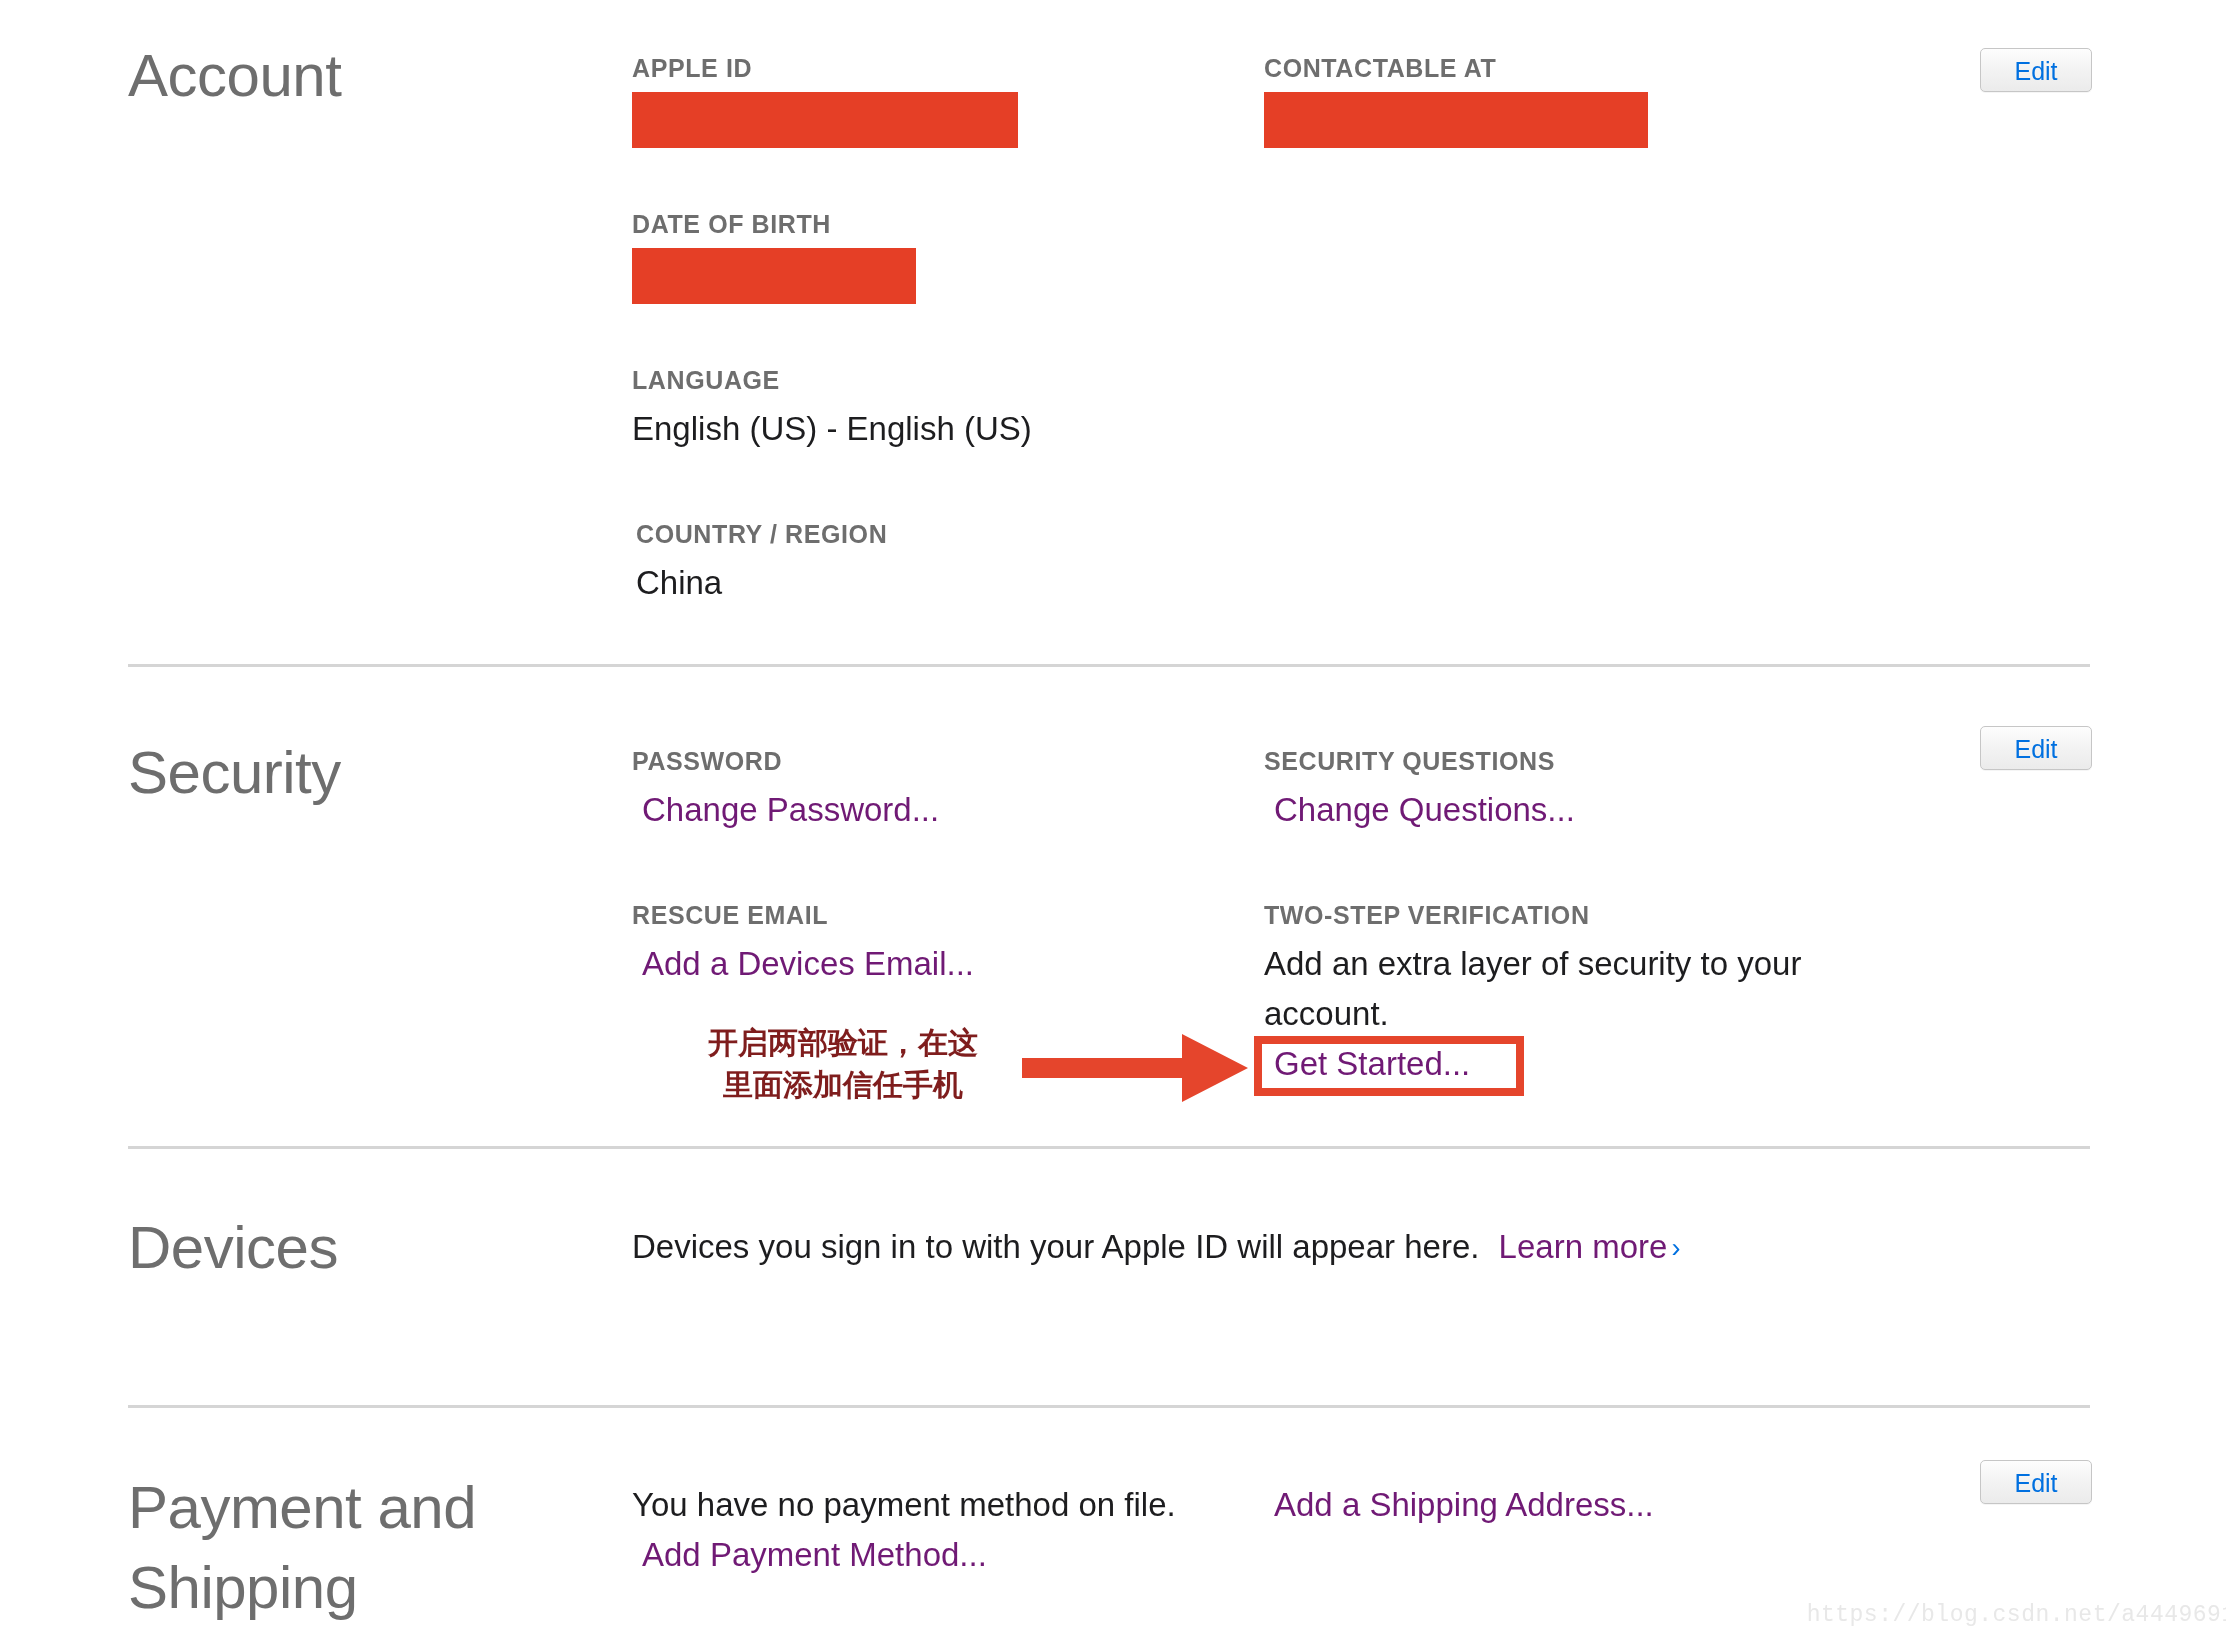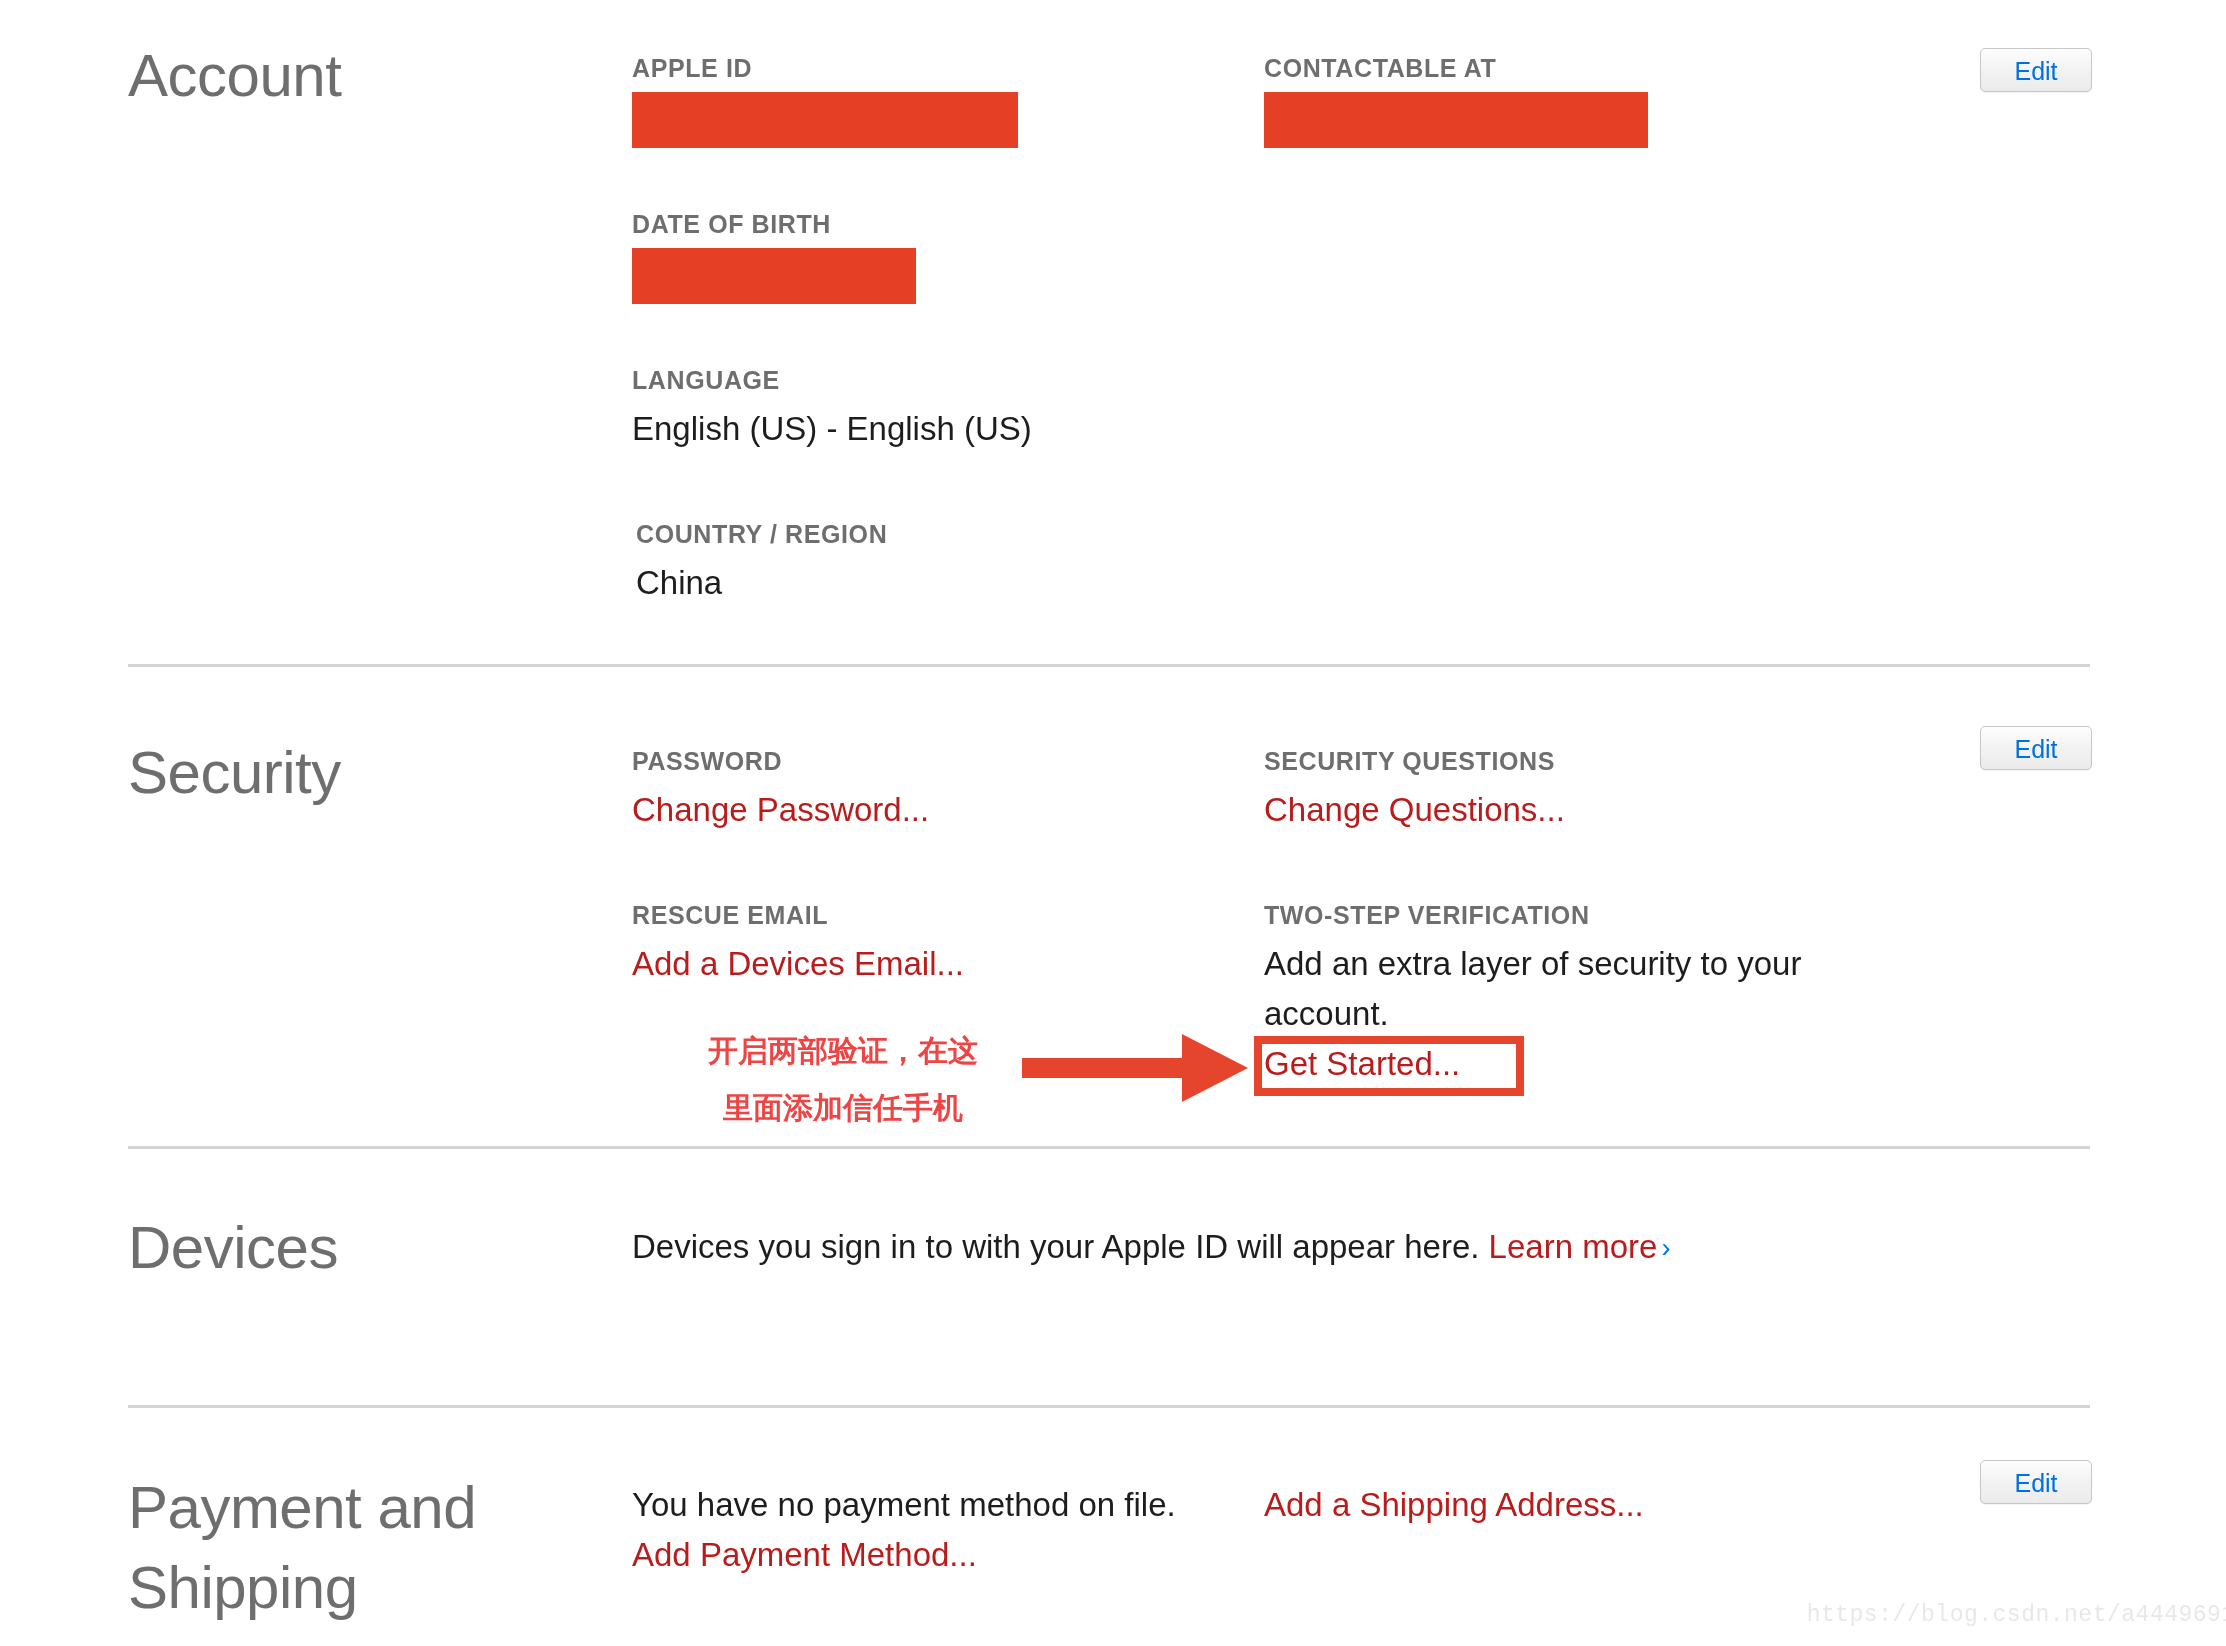--- a/index.html
+++ b/index.html
@@ -61,23 +61,24 @@
     white-space: nowrap;
   }
   .field-value {
     font-size: 33px;
     font-weight: 400;
     color: #1d1d1f;
     line-height: 50px;
   }
   .field-value.link,
   a.link {
-    color: #b91c1c;
+    color: #701a75;
     text-decoration: none;
     cursor: pointer;
+    margin-left: 10px;
   }
   .redaction {
     background: #e53f26;
     display: block;
   }
 
   
   .edit-btn {
     position: absolute;
     width: 112px;
@@ -101,25 +102,25 @@
     position: absolute;
     left: 128px;
     width: 1962px;
     height: 3px;
     background: #d5d5d5;
   }
 
   
   .anno-text {
     position: absolute;
-    color: #ef4444;
+    color: #7f1d1d;
     font-family: "DejaVu Sans", sans-serif;
     font-size: 30px;
     font-weight: 700;
-    line-height: 57px;
+    line-height: 42px;
     text-align: center;
     white-space: pre-line;
   }
   .anno-arrow {
     position: absolute;
   }
   .anno-box {
     position: absolute;
     border: 8px solid #e5452c;
     box-sizing: border-box;

